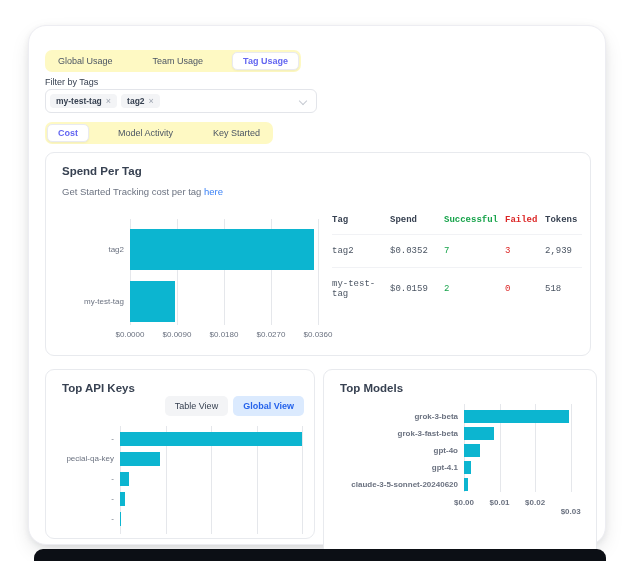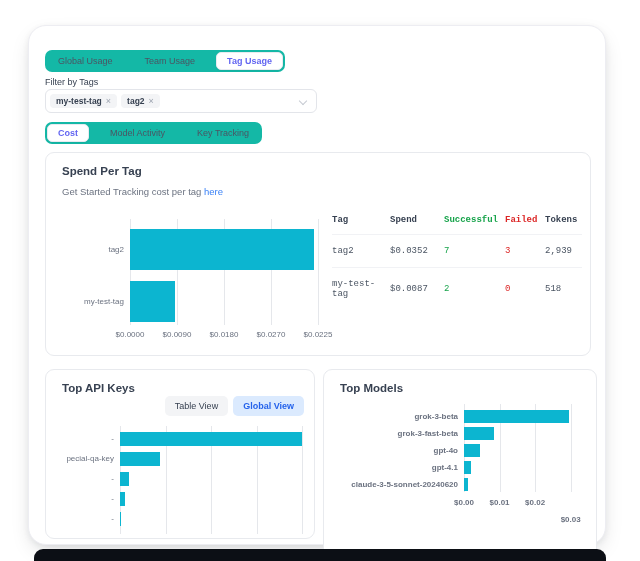--- a/index.html
+++ b/index.html
@@ -7,22 +7,22 @@
   body { position:relative; overflow:hidden; }
 
   .panel { position:absolute; left:28px; top:25px; width:578px; height:520px; background:#fff;
            border:1px solid #ededf2; border-radius:18px;
            box-shadow:0 8px 22px -6px rgba(15,20,30,.18), 0 2px 6px rgba(15,20,30,.06); }
 
   .bottom-bar { position:absolute; left:34px; top:549px; width:572px; height:12px;
                 background:#0c0f15; border-radius:9px 9px 0 0; }
 
   
-  .tabbar { position:absolute; display:inline-flex; align-items:center; background:#14b8a6;
-            border-radius:7px; padding:2px; gap:10px; }
+  .tabbar { position:absolute; display:inline-flex; align-items:center; background:#fef9c3;
+            border-radius:7px; padding:2px; gap:18px; }
   .tab { font-size:9px; color:#4b5563; padding:4px 11px; border-radius:5px; cursor:pointer; white-space:nowrap; }
   .tab.active { background:#fff; color:#6366f1; border:1px solid #e9eaf0; padding:3px 10px;
                 box-shadow:0 1px 2px rgba(0,0,0,.05); font-weight:bold; }
 
   .filter-label { position:absolute; left:16px; top:51px; font-size:9px; color:#374151; }
 
   .tag-select { position:absolute; left:16px; top:63px; width:272px; height:24px; background:#fff;
                 border:1px solid #e3e5ea; border-radius:6px; display:flex; align-items:center;
                 padding:0 22px 0 4px; gap:4px; cursor:pointer; }
   .chip { display:inline-flex; align-items:center; gap:4px; background:#f3f4f6; border-radius:4px;
@@ -88,21 +88,21 @@
     <span class="chip">
       <span>tag2</span>
       <span class="x">×</span>
     </span>
     <span class="chev"></span>
   </div>
 
   <div class="tabbar" style="left:16px; top:96px;">
     <div class="tab active">Cost</div>
     <div class="tab">Model Activity</div>
-    <div class="tab">Key Tracking</div>
+    <div class="tab">Key Started</div>
   </div>
 
   <div class="card" id="card-spend">
     <div class="card-title">Spend Per Tag</div>
     <div class="card-sub">
       <span>Get Started Tracking cost per tag </span><a href="#">here</a>
     </div>
 
     <div class="chart" id="chart-0">
         <div class="gridline" style="left: 74px; height: 106px;"></div>
@@ -111,21 +111,21 @@
         <div class="gridline" style="left: 215px; height: 106px;"></div>
         <div class="gridline" style="left: 262px; height: 106px;"></div>
         <div class="cat-label" style="left: 0px; width: 68px; top: 25.5px;">tag2</div>
         <div class="bar" style="left: 74px; top: 10px; width: 183.822px; height: 41px; background: rgb(12, 181, 208);"></div>
         <div class="cat-label" style="left: 0px; width: 68px; top: 77.5px;">my-test-tag</div>
         <div class="bar" style="left: 74px; top: 62px; width: 45.4333px; height: 41px; background: rgb(12, 181, 208);"></div>
         <div class="tick-label" style="left: 74px; top: 111px;">$0.0000</div>
         <div class="tick-label" style="left: 121px; top: 111px;">$0.0090</div>
         <div class="tick-label" style="left: 168px; top: 111px;">$0.0180</div>
         <div class="tick-label" style="left: 215px; top: 111px;">$0.0270</div>
-        <div class="tick-label" style="left: 262px; top: 111px;">$0.0225</div>
+        <div class="tick-label" style="left: 262px; top: 111px;">$0.0360</div>
       </div>
 
     <table class="spend-table">
       <thead>
         <tr>
           <th>Tag</th>
           <th>Spend</th>
           <th>Successful</th>
           <th>Failed</th>
           <th>Tokens</th>
@@ -134,21 +134,21 @@
       <tbody>
         <tr>
           <td>tag2</td>
           <td>$0.0352</td>
           <td>7</td>
           <td>3</td>
           <td>2,939</td>
         </tr>
         <tr>
           <td>my-test-tag</td>
-          <td>$0.0087</td>
+          <td>$0.0159</td>
           <td>2</td>
           <td>0</td>
           <td>518</td>
         </tr>
       </tbody>
     </table>
   </div>
 
   <div class="card" id="card-keys">
     <div class="card-title">Top API Keys</div>
@@ -188,19 +188,19 @@
         <div class="bar" style="left: 130px; top: 23px; width: 30.2222px; height: 13px; background: rgb(12, 181, 208);"></div>
         <div class="cat-label" style="left: 0px; width: 124px; top: 41.5px;">gpt-4o</div>
         <div class="bar" style="left: 130px; top: 40px; width: 16px; height: 13px; background: rgb(12, 181, 208);"></div>
         <div class="cat-label" style="left: 0px; width: 124px; top: 58.5px;">gpt-4.1</div>
         <div class="bar" style="left: 130px; top: 57px; width: 7.11111px; height: 13px; background: rgb(12, 181, 208);"></div>
         <div class="cat-label" style="left: 0px; width: 124px; top: 75.5px;">claude-3-5-sonnet-20240620</div>
         <div class="bar" style="left: 130px; top: 74px; width: 3.55556px; height: 13px; background: rgb(12, 181, 208);"></div>
         <div class="tick-label" style="left: 130px; top: 94px; text-align: center;">$0.00</div>
         <div class="tick-label" style="left: 165.556px; top: 94px;">$0.01</div>
         <div class="tick-label" style="left: 201.111px; top: 94px;">$0.02</div>
-        <div class="tick-label" style="left: 236.667px; top: 111px;">$0.03</div>
+        <div class="tick-label" style="left: 236.667px; top: 103px;">$0.03</div>
       </div>
   </div>
 
 </div>
 
 <div class="bottom-bar"></div>
 
 </body></html>

